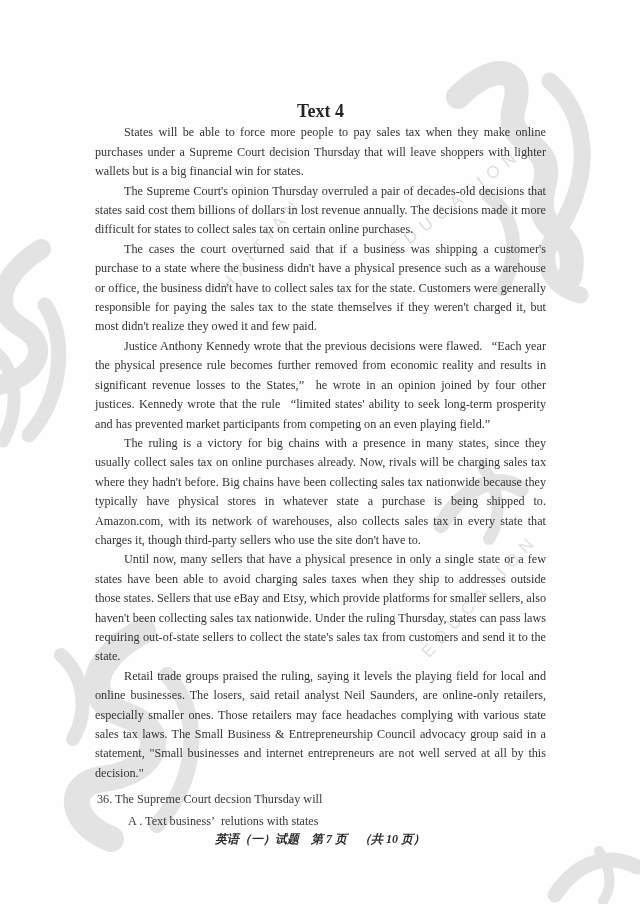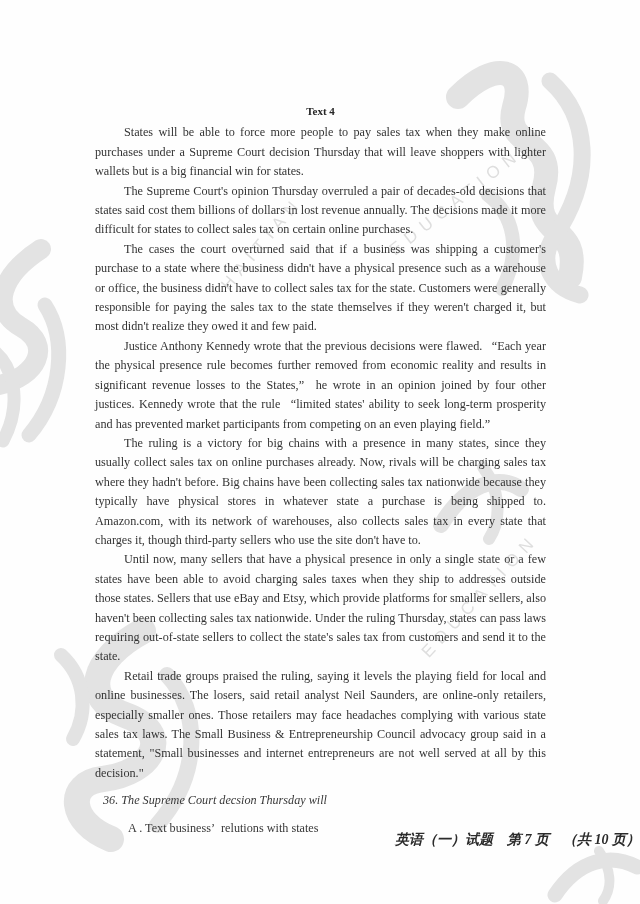--- a/index.html
+++ b/index.html
@@ -34,39 +34,39 @@
   
   .content{
     position:absolute;
     left:95px;top:102px;width:451px;
     font-size:12.2px;
     line-height:19.4px;
   }
   .heading{
     margin:0 0 2px 0;
     text-align:center;
-    font-size:11px;
+    font-size:18px;
     font-weight:bold;
     color:#262626;
   }
   .para{
     margin:0;
     text-align:justify;
     text-indent:29px;
     color:#333333;
   }
   .question{margin-top:7px;color:#383838;}
-  .q-stem{margin:8px;font-style:italic;}
+  .q-stem{margin:2px;}
   .q-option{margin:0;padding-left:33px;}
   
   .footer{
     position:absolute;
     left:0;right:0;top:831px;
-    text-align:right;
-    font-size:14px;
+    text-align:center;
+    font-size:12px;
     font-weight:bold;
     font-style:italic;
     color:#2b2b2b;
     font-family:"Liberation Serif","DejaVu Serif",serif;
   }
 </style>
 </head>
 <body>
 
 <div class="page">

